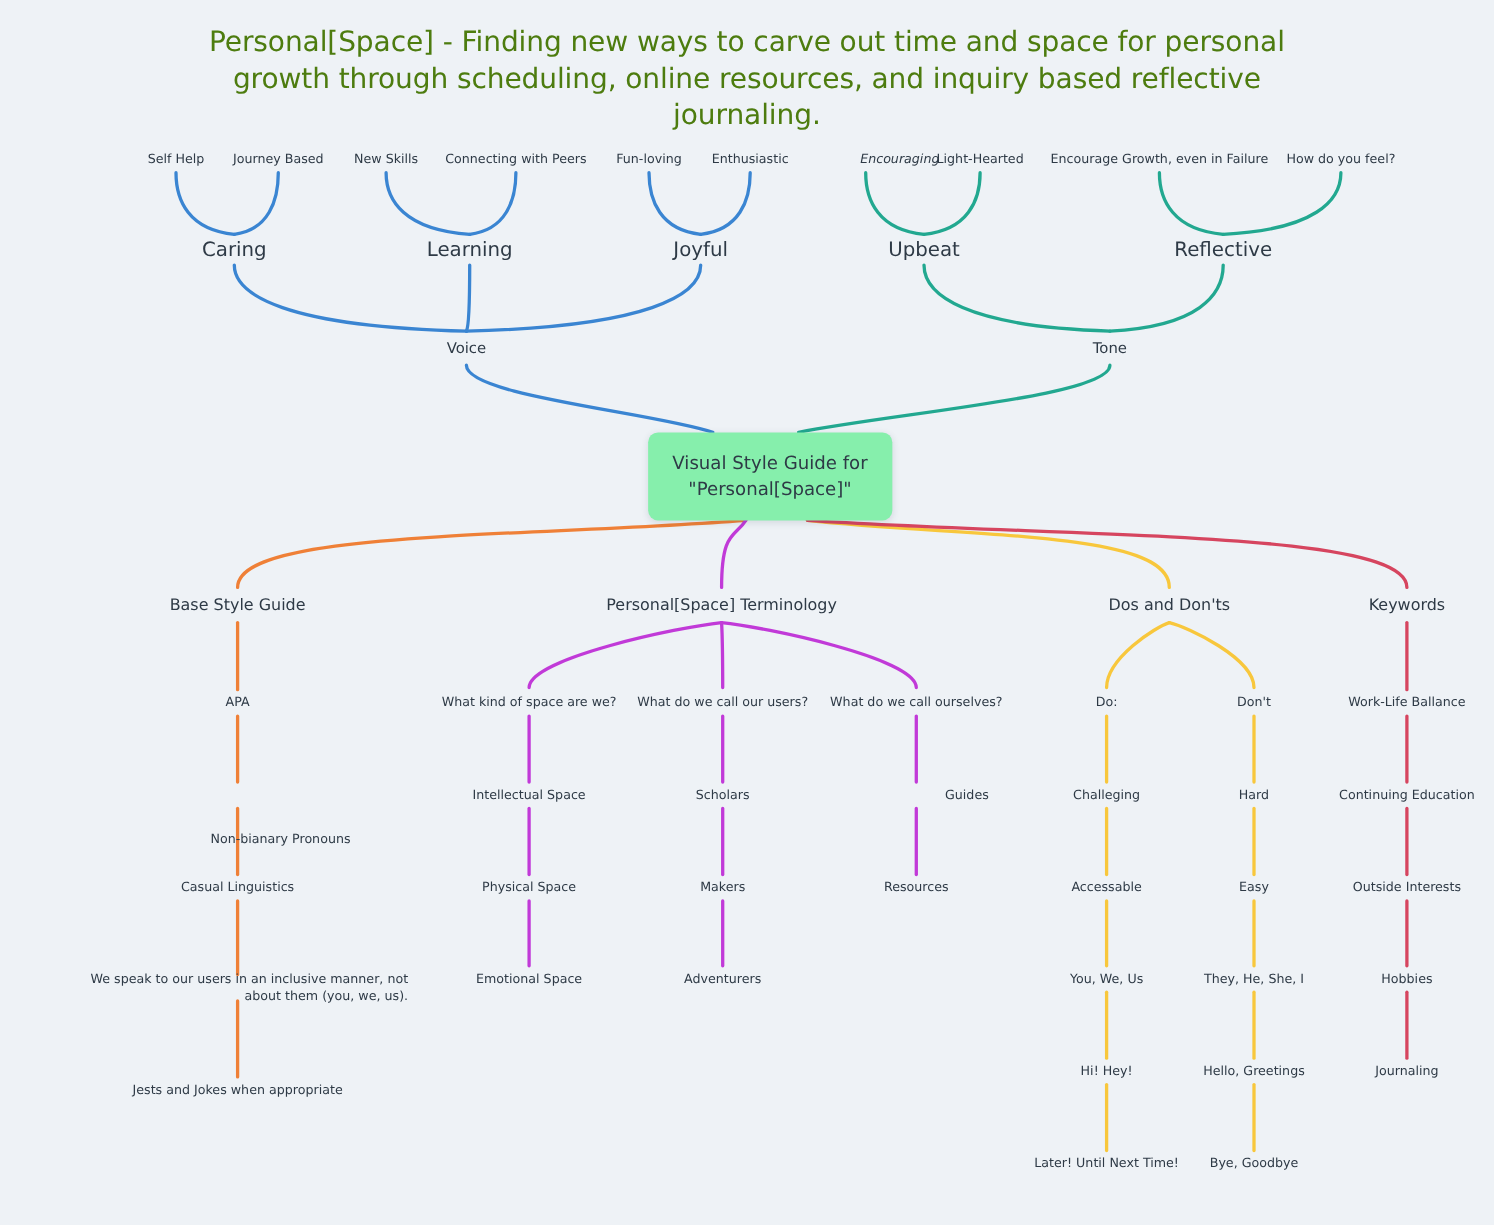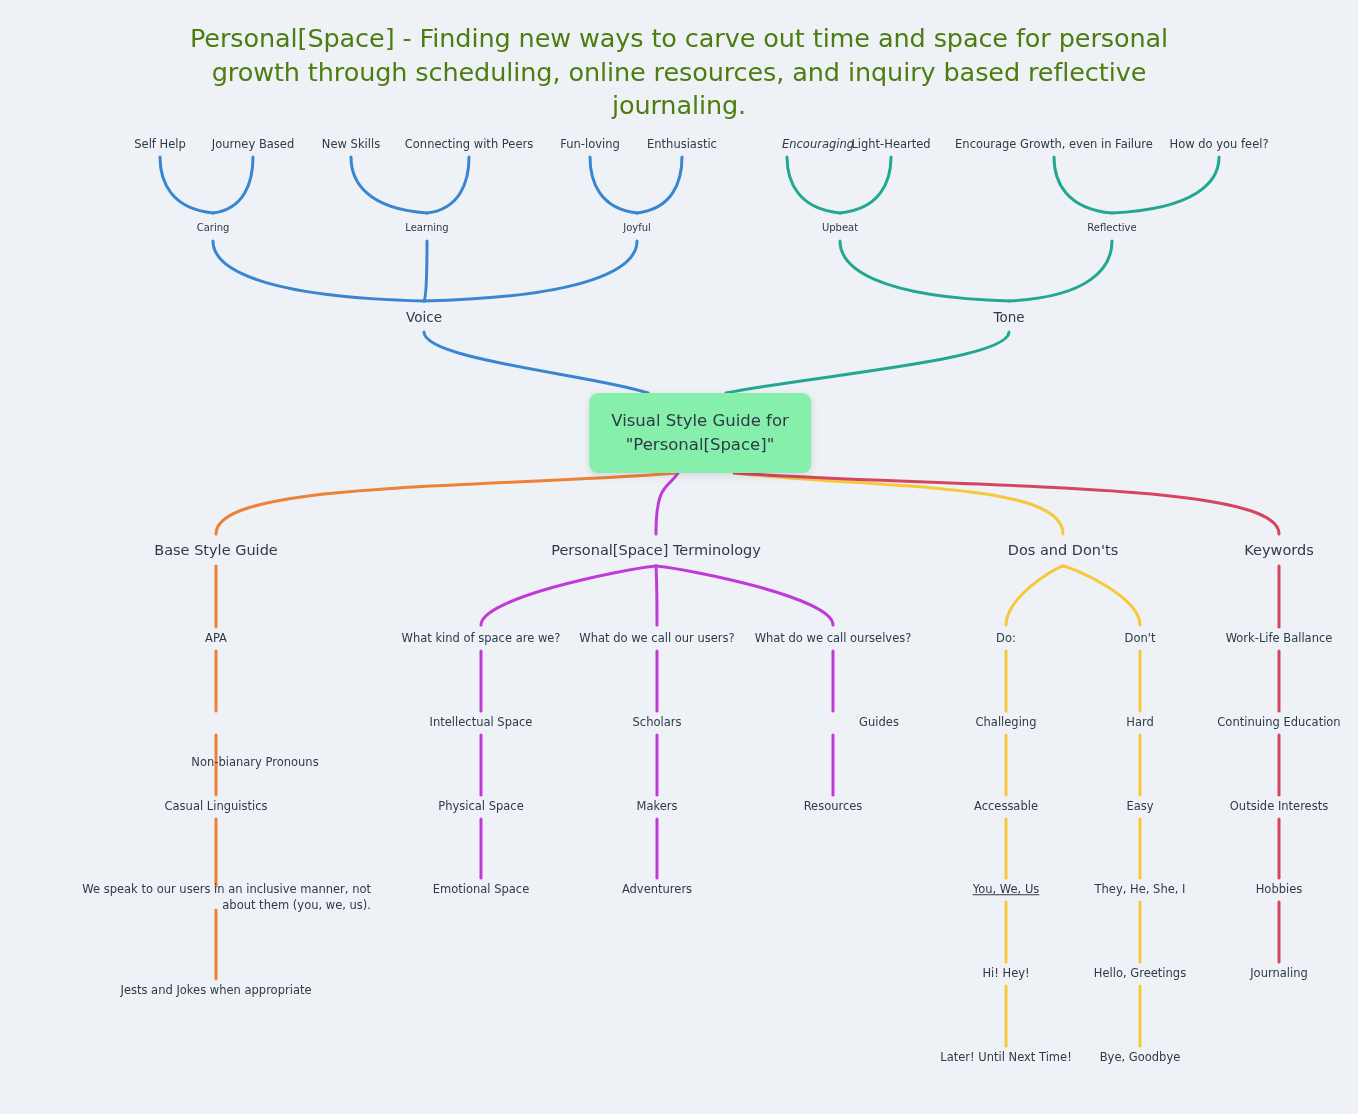--- a/index.html
+++ b/index.html
@@ -37,21 +37,21 @@
   .node {
     position: absolute;
     transform: translate(-50%, -50%);
     text-align: center;
     color: #2e3a46;
     white-space: nowrap;
     line-height: 1.35;
   }
   .node.wrap { white-space: normal; }
   .lvl-leaf  { font-size: 11.5px; text-align: right; }
-  .lvl-mid   { font-size: 10px; }
+  .lvl-mid   { font-size: 18px; }
   .lvl-voice { font-size: 13.5px; }
   .lvl-branch{ font-size: 14.5px; }
   .root-box {
     position: absolute;
     transform: translate(-50%, -50%);
     background: #86efac;
     border-radius: 9px;
     box-shadow: 0 2px 7px rgba(40,55,75,0.13);
     padding: 16px 22px;
     text-align: center;
@@ -162,21 +162,21 @@
       <div class="node lvl-leaf" style="left: 481px; top: 890px;">Emotional Space</div>
       <div class="node lvl-leaf" style="left: 657px; top: 723px;">Scholars</div>
       <div class="node lvl-leaf" style="left: 657px; top: 807px;">Makers</div>
       <div class="node lvl-leaf" style="left: 657px; top: 890px;">Adventurers</div>
       <div class="node lvl-leaf" style="left: 833px; top: 723px; margin-left: 46px;">Guides</div>
       <div class="node lvl-leaf" style="left: 833px; top: 807px;">Resources</div>
       <div class="node lvl-leaf" style="left: 1006px; top: 639px;">Do:</div>
       <div class="node lvl-leaf" style="left: 1140px; top: 639px;">Don't</div>
       <div class="node lvl-leaf" style="left: 1006px; top: 723px;">Challeging</div>
       <div class="node lvl-leaf" style="left: 1006px; top: 807px;">Accessable</div>
-      <div class="node lvl-leaf" style="left: 1006px; top: 890px; text-decoration: underline;">You, We, Us</div>
+      <div class="node lvl-leaf" style="left: 1006px; top: 890px;">You, We, Us</div>
       <div class="node lvl-leaf" style="left: 1006px; top: 974px;">Hi! Hey!</div>
       <div class="node lvl-leaf" style="left: 1006px; top: 1058px;">Later! Until Next Time!</div>
       <div class="node lvl-leaf" style="left: 1140px; top: 723px;">Hard</div>
       <div class="node lvl-leaf" style="left: 1140px; top: 807px;">Easy</div>
       <div class="node lvl-leaf" style="left: 1140px; top: 890px;">They, He, She, I</div>
       <div class="node lvl-leaf" style="left: 1140px; top: 974px;">Hello, Greetings</div>
       <div class="node lvl-leaf" style="left: 1140px; top: 1058px;">Bye, Goodbye</div>
       <div class="node lvl-leaf" style="left: 1279px; top: 639px;">Work-Life Ballance</div>
       <div class="node lvl-leaf" style="left: 1279px; top: 723px;">Continuing Education</div>
       <div class="node lvl-leaf" style="left: 1279px; top: 807px;">Outside Interests</div>

